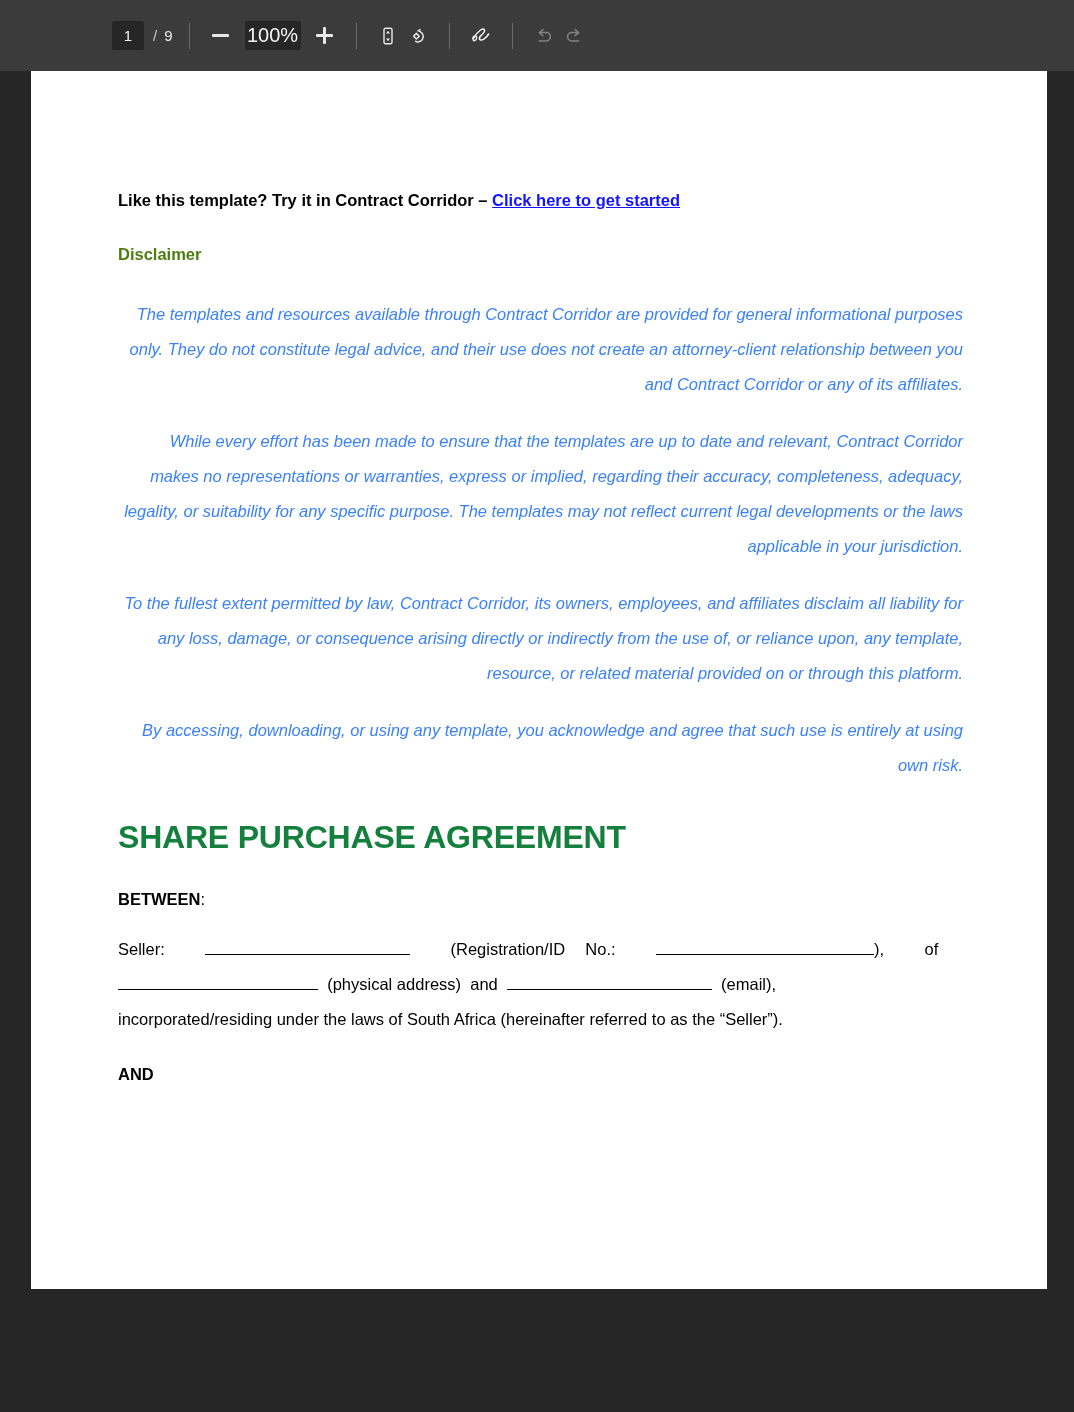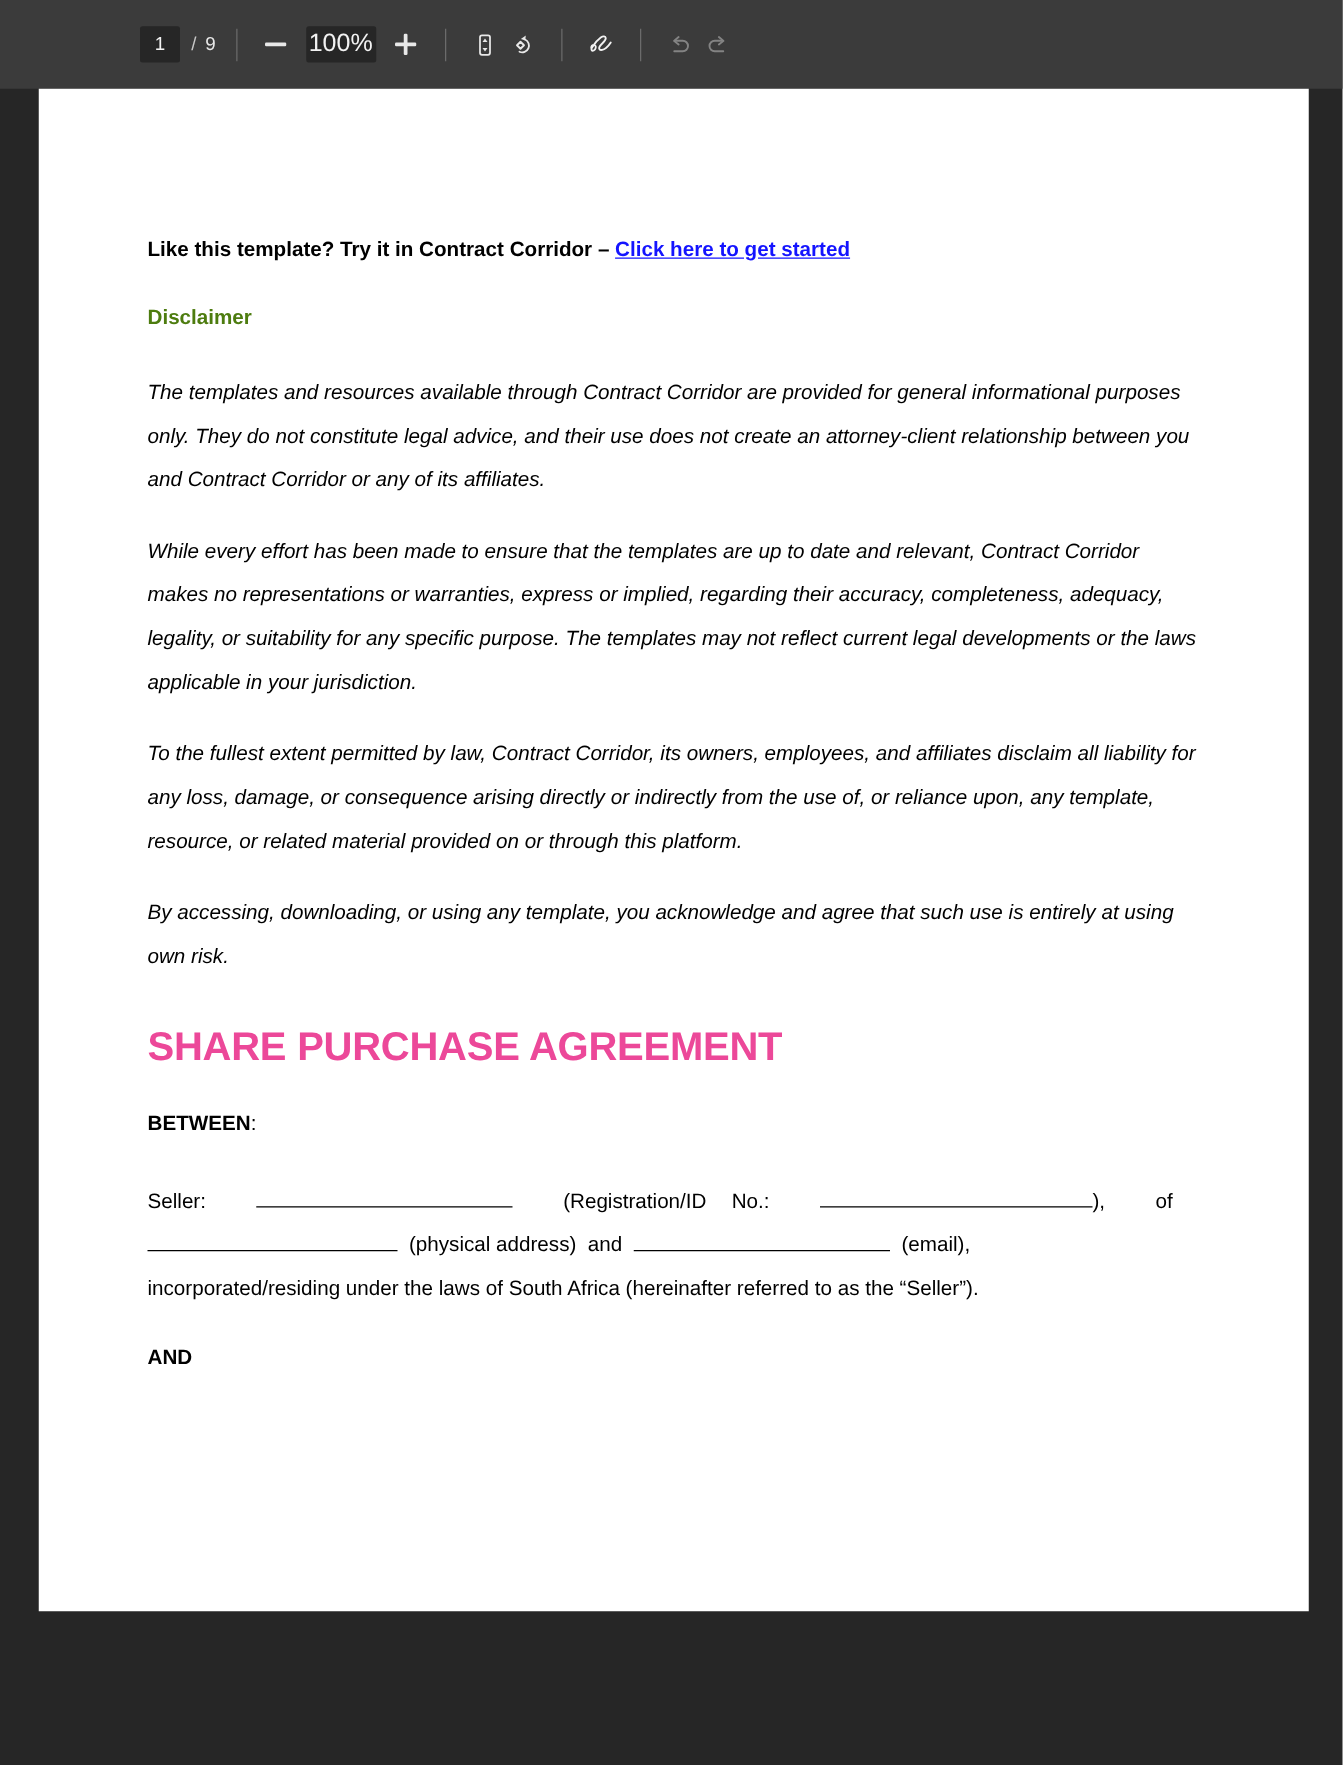--- a/index.html
+++ b/index.html
@@ -161,37 +161,37 @@
   }
   .doc-sub {
     font-size: 16.5px;
     font-weight: bold;
     color: #4d7c0f;
     margin: 0 0 33px 0;
   }
   .doc-p {
     font-size: 16.5px;
     font-style: italic;
-    color: #000000;
+    color: #3b82f6;
     margin: 18px 0 22px 0;
     line-height: 2.12;
-    text-align: left;
+    text-align: right;
   }
   .doc-h1 {
     font-size: 32px;
     font-weight: bold;
-    color: #ec4899;
+    color: #15803d;
     margin: 36px 0 34px 0;
     letter-spacing: -0.2px;
     line-height: 1.15;
   }
   .doc-between {
     font-size: 16.5px;
     color: #000;
-    margin: 0 0 35px 0;
+    margin: 0 0 23px 0;
     font-weight: bold;
   }
   .doc-between .thin { font-weight: normal; }
   .doc-party {
     font-size: 16.5px;
     color: #000;
     margin: 0 0 28px 0;
     line-height: 2.12;
     text-align: justify;
     text-justify: inter-word;

